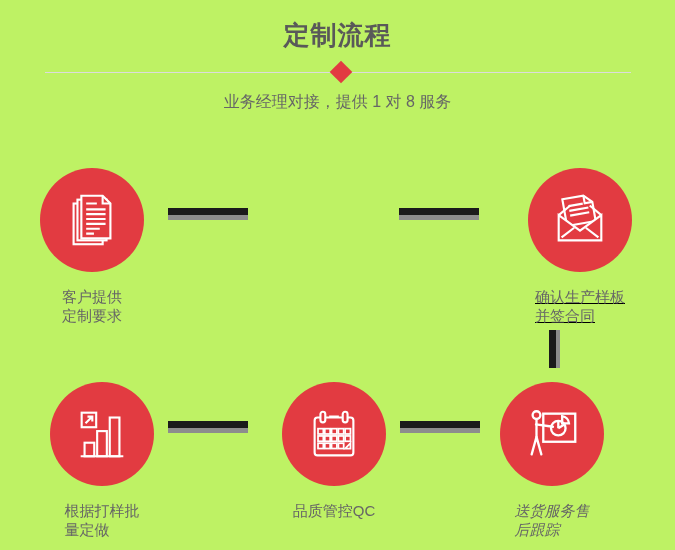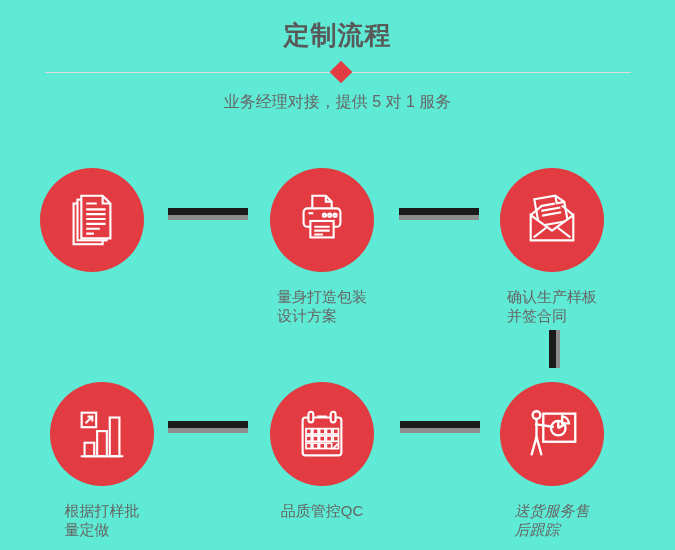--- a/index.html
+++ b/index.html
@@ -1,17 +1,17 @@
 <!DOCTYPE html>
 <html><head>
 <meta charset="utf-8">
 <style>
   html,body { margin:0; padding:0; background:#fff; }
   .canvas {
-    position:relative; width:675px; height:550px; background:#5eead4;
+    position:relative; width:675px; height:550px; background:#bef264;
     font-family:"Liberation Sans","DejaVu Sans",sans-serif; overflow:hidden;
   }
   .title {
     position:absolute; top:18px; left:0; width:100%;
     text-align:center; font-size:26px; font-weight:bold; color:#595959;
     letter-spacing:1px;
   }
   .divider-line { position:absolute; top:72px; left:45px; width:586px; height:1px; background:#dcdcdc; }
   .diamond { position:absolute; top:64px; left:333px; width:16px; height:16px; background:#e23b41; transform:rotate(45deg); }
   .subtitle { position:absolute; top:92px; left:0; width:100%; text-align:center; font-size:16px; color:#666666; }
@@ -36,63 +36,48 @@
   .icon-svg { display:block; }
 </style>
 </head>
 <body>
 
 <div class="canvas">
 
   <div class="title">定制流程</div>
   <div class="divider-line"></div>
   <div class="diamond"></div>
-  <div class="subtitle">业务经理对接，提供 5 对 1 服务</div>
+  <div class="subtitle">业务经理对接，提供 1 对 8 服务</div>
 
   <div class="hbar" style="left:168px; top:208px;"></div>
   <div class="hbar" style="left:399px; top:208px;"></div>
   <div class="vbar"></div>
   <div class="hbar" style="left:168px; top:421px;"></div>
   <div class="hbar" style="left:400px; top:421px;"></div>
 
   <div class="step" style="left:17px; top:168px;">
     <div class="circle">
       <svg class="icon-svg" width="62" height="62" viewBox="0 0 64 64" fill="none" stroke="#ffffff" stroke-width="2.2">
         <rect x="13" y="15" width="30" height="42" fill="#e23b41"></rect>
         <rect x="17" y="11" width="30" height="42" fill="#e23b41"></rect>
         <path d="M21 7 H43 L51 15 V51 H21 Z" fill="#e23b41"></path>
         <path d="M43 7 V15 H51" fill="none"></path>
         <path d="M26 15 H37 M26 21 H46 M26 26 H46 M26 31 H46 M26 36 H46 M26 41 H40 M26 46 H34"></path>
       </svg>
     </div>
-  </div>
-
-  <div class="step" style="left:247px; top:168px;">
-    <div class="circle">
-      <svg class="icon-svg" width="62" height="62" viewBox="0 0 64 64" fill="none" stroke="#ffffff" stroke-width="2.2">
-        <path d="M22 20 V7 H36 L42 13 V20" fill="#e23b41"></path>
-        <path d="M36 7 V13 H42" fill="none"></path>
-        <rect x="13" y="20" width="38" height="19" rx="4" fill="#e23b41"></rect>
-        <path d="M18 25 H23"></path>
-        <circle cx="34.5" cy="27" r="1.6"></circle>
-        <circle cx="40" cy="27" r="1.6"></circle>
-        <circle cx="45.5" cy="27" r="1.6"></circle>
-        <rect x="20" y="33" width="24" height="17" fill="#e23b41"></rect>
-        <path d="M24 39 H40 M24 43 H40 M24 47 H33"></path>
-      </svg>
-    </div>
     <div class="label">
       <div class="label-inner">
-        <div>量身打造包装</div>
-        <div>设计方案</div>
+        <div>客户提供</div>
+        <div>定制要求</div>
       </div>
     </div>
   </div>
 
-  <div class="step" style="left:477px; top:168px;">
+
+  <div class="step" style="left:505px; top:168px;text-decoration:underline;">
     <div class="circle">
       <svg class="icon-svg" width="62" height="62" viewBox="0 0 64 64" fill="none" stroke="#ffffff" stroke-width="2.2">
         <g transform="rotate(-10 30 22)">
           <path d="M16 8 H38 L46 16 V36 H16 Z" fill="#e23b41"></path>
           <path d="M38 8 V16 H46" fill="none"></path>
           <path d="M21 16 H36 M21 21 H41 M21 26 H41"></path>
         </g>
         <path d="M10 27 L22 17 M54 27 L42 17"></path>
         <path d="M10 27 L32 43 L54 27 V53 H10 Z" fill="#e23b41"></path>
         <path d="M13 50 L26 40 M51 50 L38 40"></path>
@@ -118,21 +103,21 @@
       </svg>
     </div>
     <div class="label">
       <div class="label-inner">
         <div>根据打样批</div>
         <div>量定做</div>
       </div>
     </div>
   </div>
 
-  <div class="step" style="left:247px; top:382px;">
+  <div class="step" style="left:259px; top:382px;">
     <div class="circle">
       <svg class="icon-svg" width="62" height="62" viewBox="0 0 64 64" fill="none" stroke="#ffffff" stroke-width="2.2">
         <rect x="12" y="15" width="40" height="39" rx="3" fill="#e23b41"></rect>
         <path d="M27 14 H37"></path>
         <rect x="18" y="9" width="5" height="11" rx="2.5" fill="#e23b41"></rect>
         <rect x="41" y="9" width="5" height="11" rx="2.5" fill="#e23b41"></rect>
         <g stroke-width="1.8">
           <rect x="15.5" y="26.5" width="5.5" height="5.5"></rect>
           <rect x="22.5" y="26.5" width="5.5" height="5.5"></rect>
           <rect x="29.5" y="26.5" width="5.5" height="5.5"></rect>

